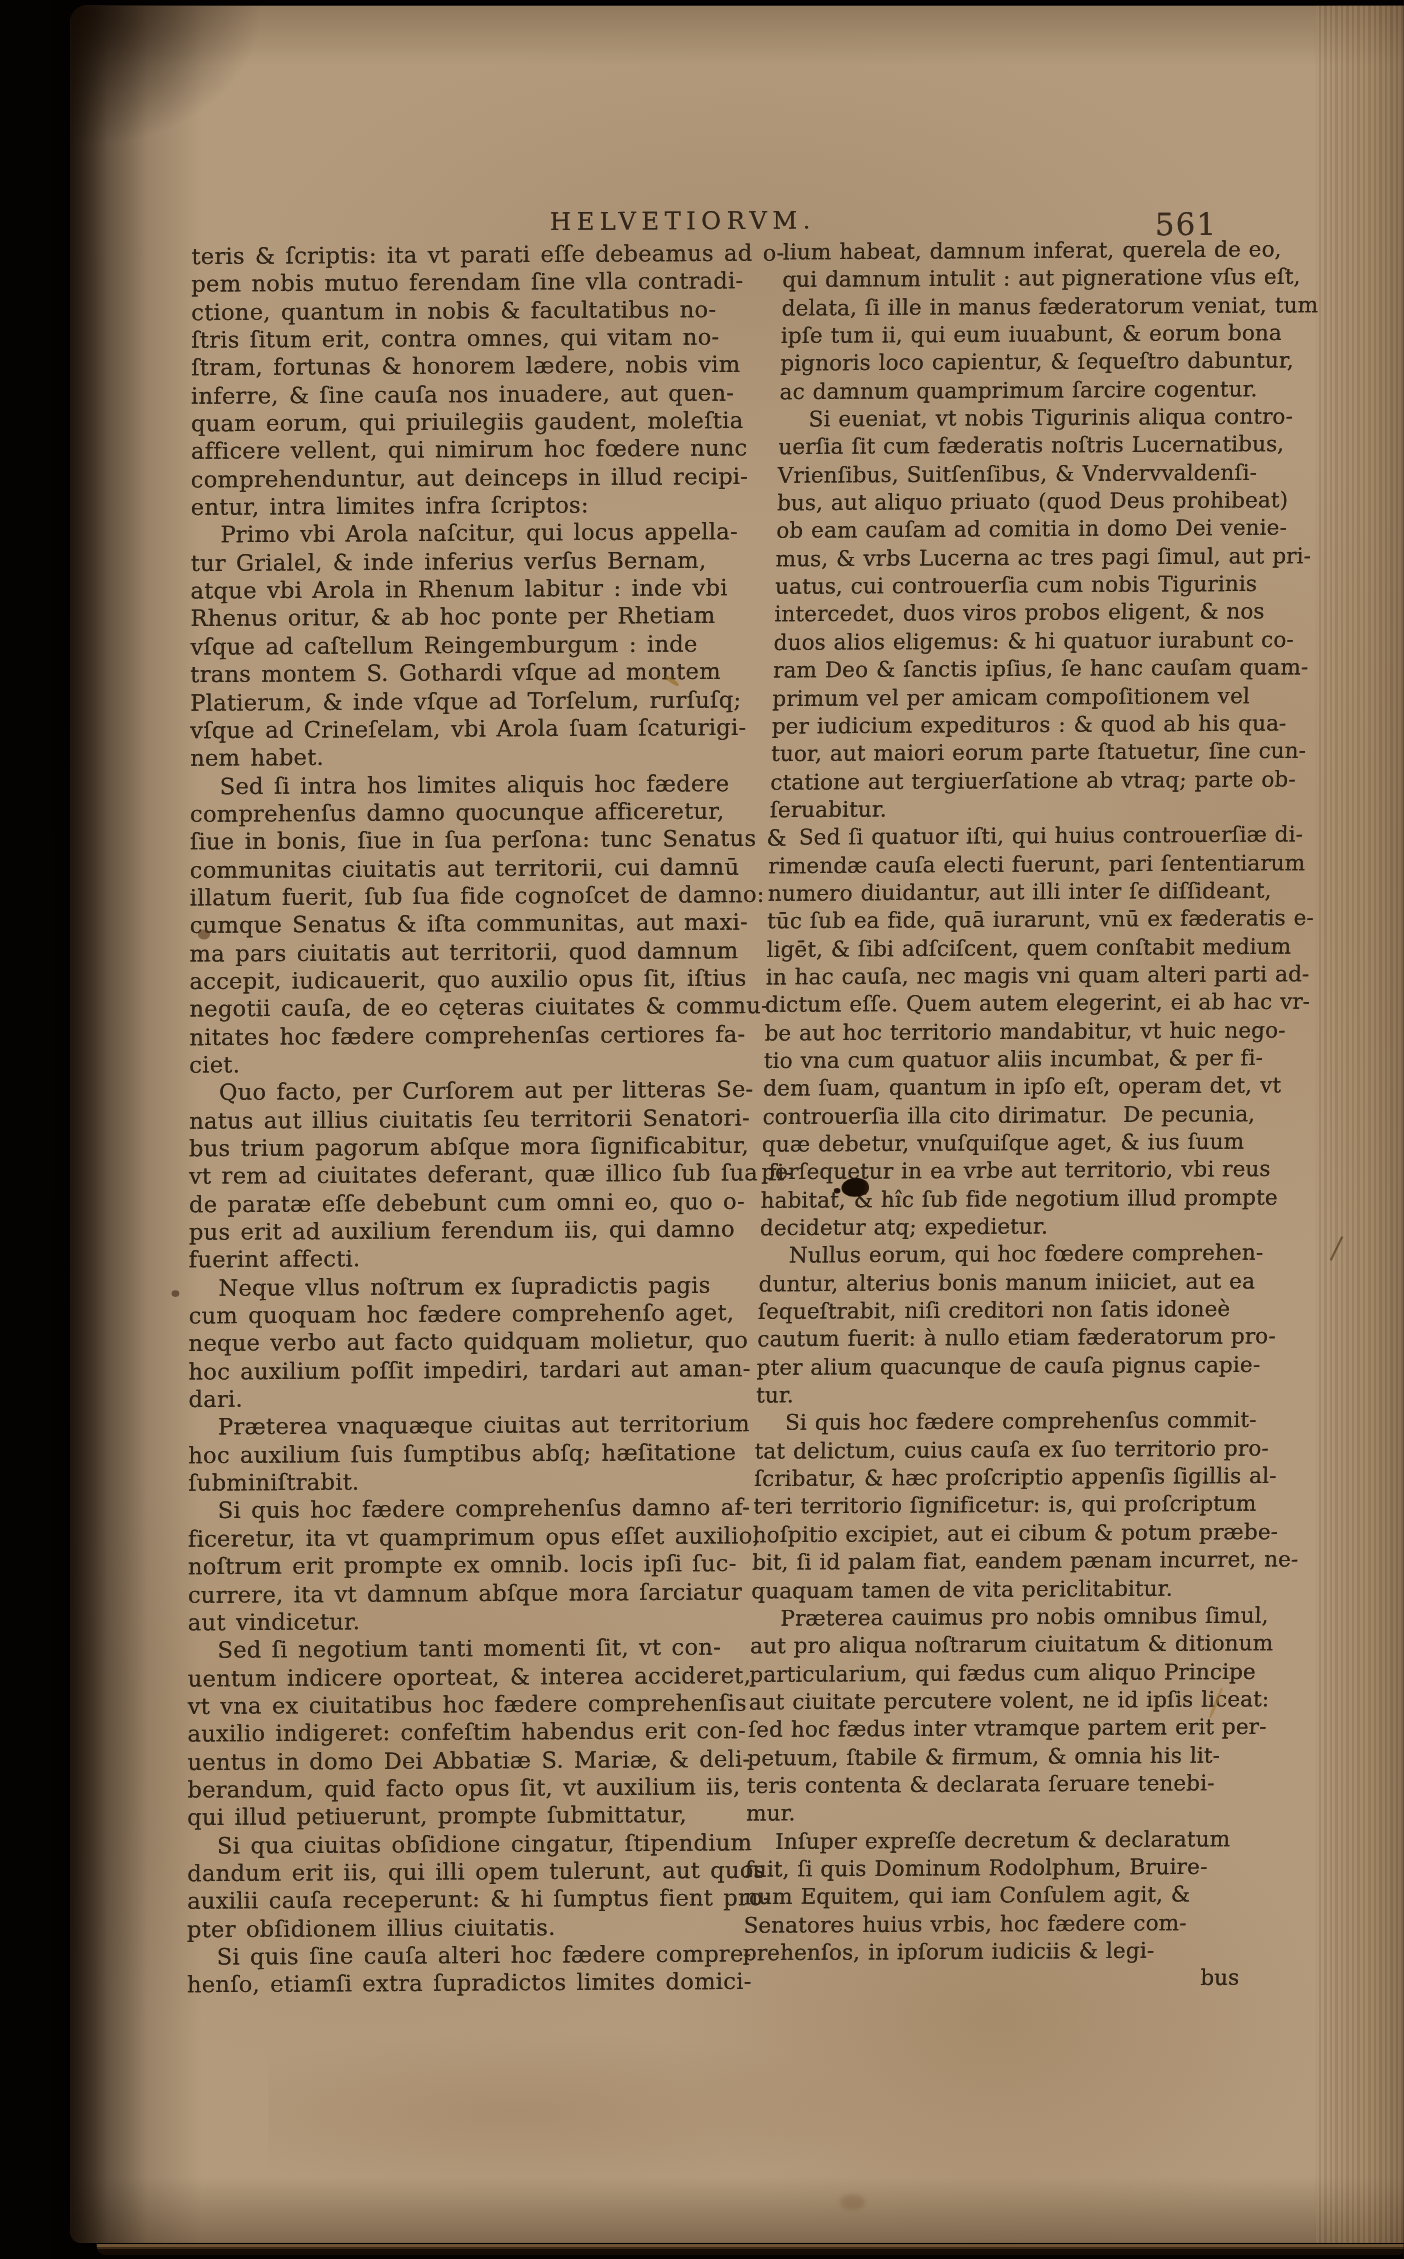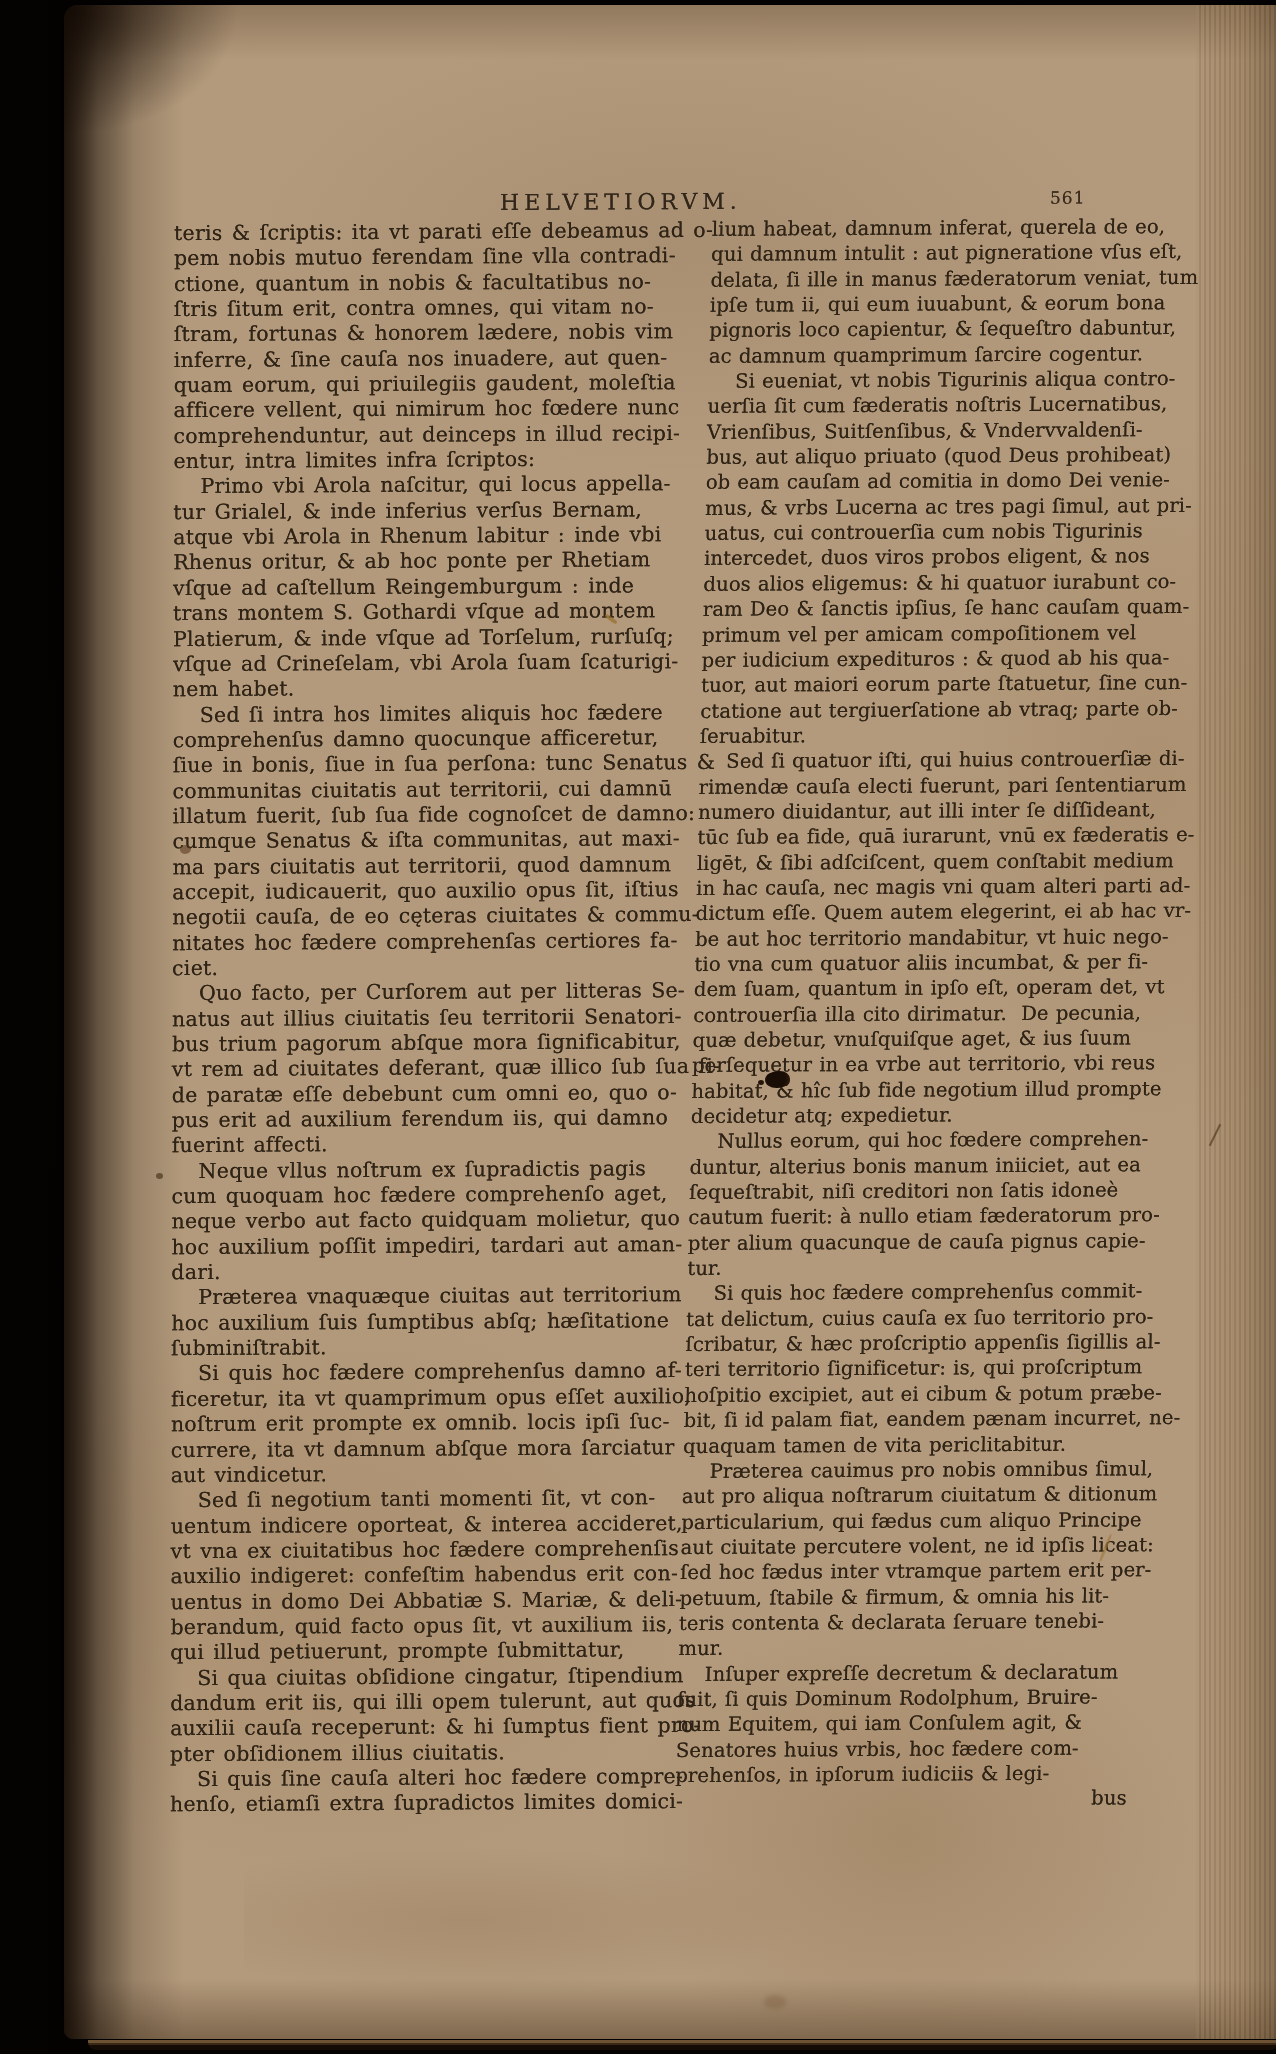--- a/index.html
+++ b/index.html
@@ -27,21 +27,21 @@
       repeating-linear-gradient(90deg, rgba(168,140,104,.20) 0 3px, rgba(96,70,44,.20) 3px 5px),
       linear-gradient(90deg, rgba(0,0,0,0) 0%, rgba(130,100,64,.30) 45%, rgba(52,34,18,.55) 100%);}
   .gutter-shade{position:absolute;left:0;top:0;width:70px;height:100%;
     background:linear-gradient(90deg, rgba(15,8,3,.55), rgba(15,8,3,0));
     border-radius:14px 0 0 9px;}
   
   .textblock{position:absolute;left:0;top:0;width:1236px;height:2034px;
     transform:rotate(-0.35deg);transform-origin:620px 200px;color:#2f2316;}
   .running-head{position:absolute;left:436px;top:184px;font-size:22px;letter-spacing:5px;
     color:#32261a;text-shadow:0 0 .6px rgba(50,38,26,.8);}
-  .folio{position:absolute;left:986px;top:185px;font-size:17px;letter-spacing:1px;
+  .folio{position:absolute;left:986px;top:185px;font-size:28px;letter-spacing:1px;
     color:#3a2c1e;text-shadow:0 0 .5px rgba(58,44,30,.8);}
   .col{position:absolute;top:213px;text-shadow:0 0 .55px rgba(47,35,22,.85);}
   .col .line{height:25.35px;white-space:pre;}
   .col .line.ind{padding-left:27px;}
   .col-left{left:110px;width:532px;font-size:20.5px;letter-spacing:.25px;word-spacing:2.5px;
     transform:skewX(-0.5deg);transform-origin:0 0;}
   .col-right{left:648px;width:492px;font-size:19.6px;letter-spacing:.1px;word-spacing:.8px;
     transform:skewX(-1.7deg);transform-origin:0 0;}
   .catchword{height:25.35px;text-align:right;padding-right:40px;white-space:pre;}
   

